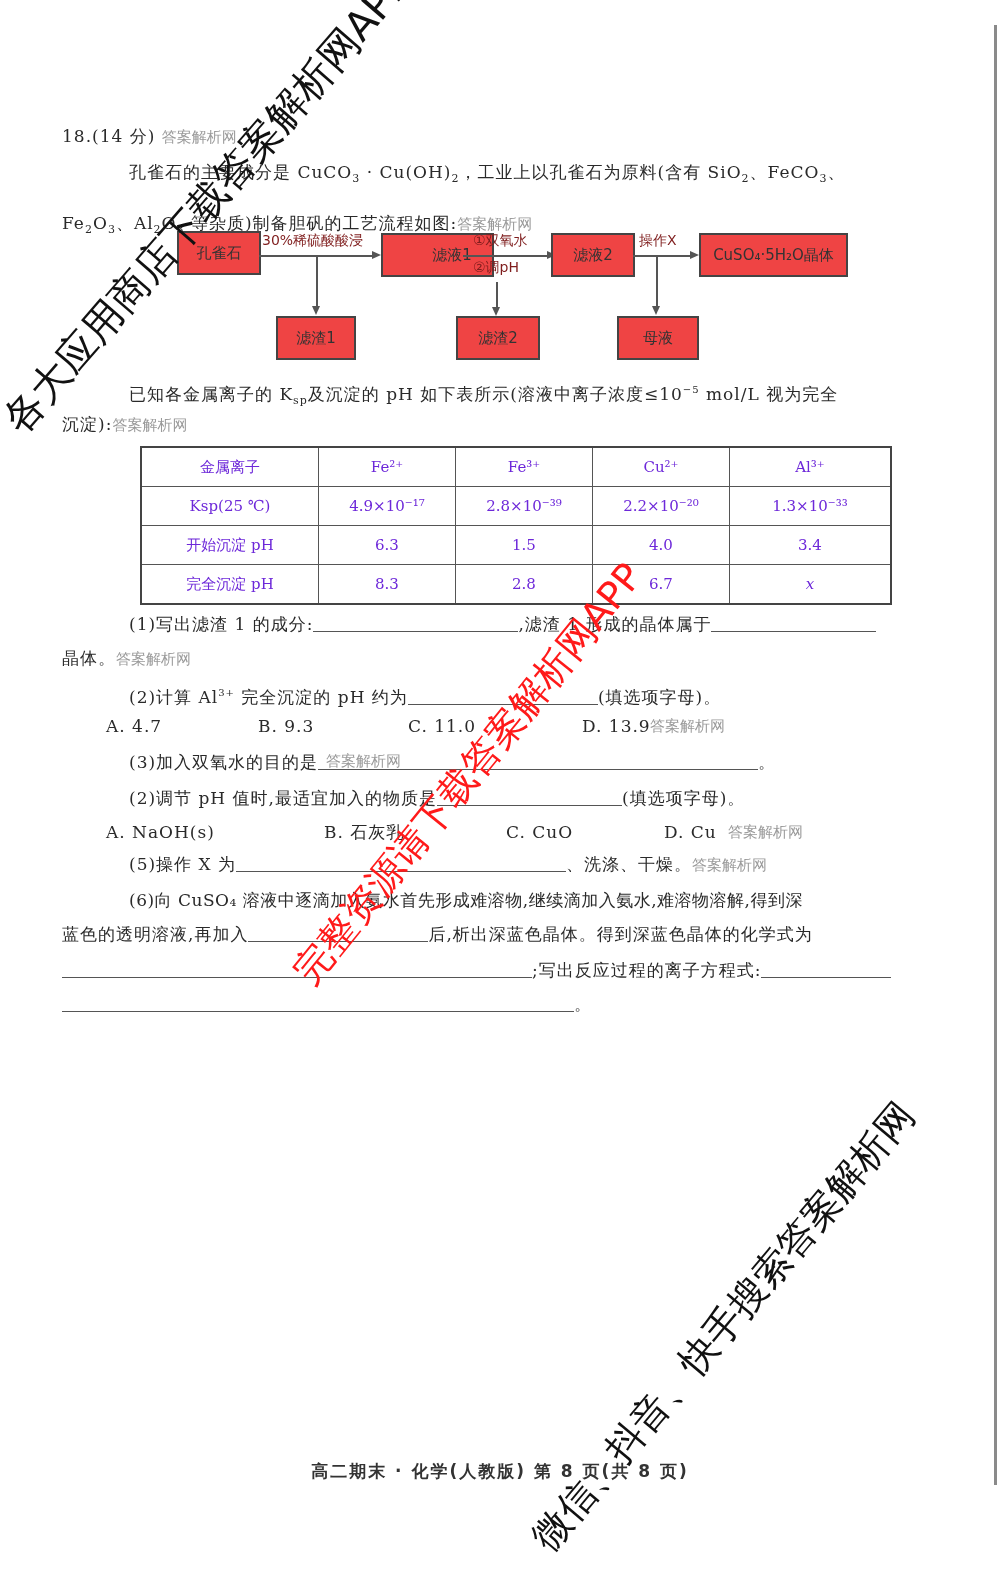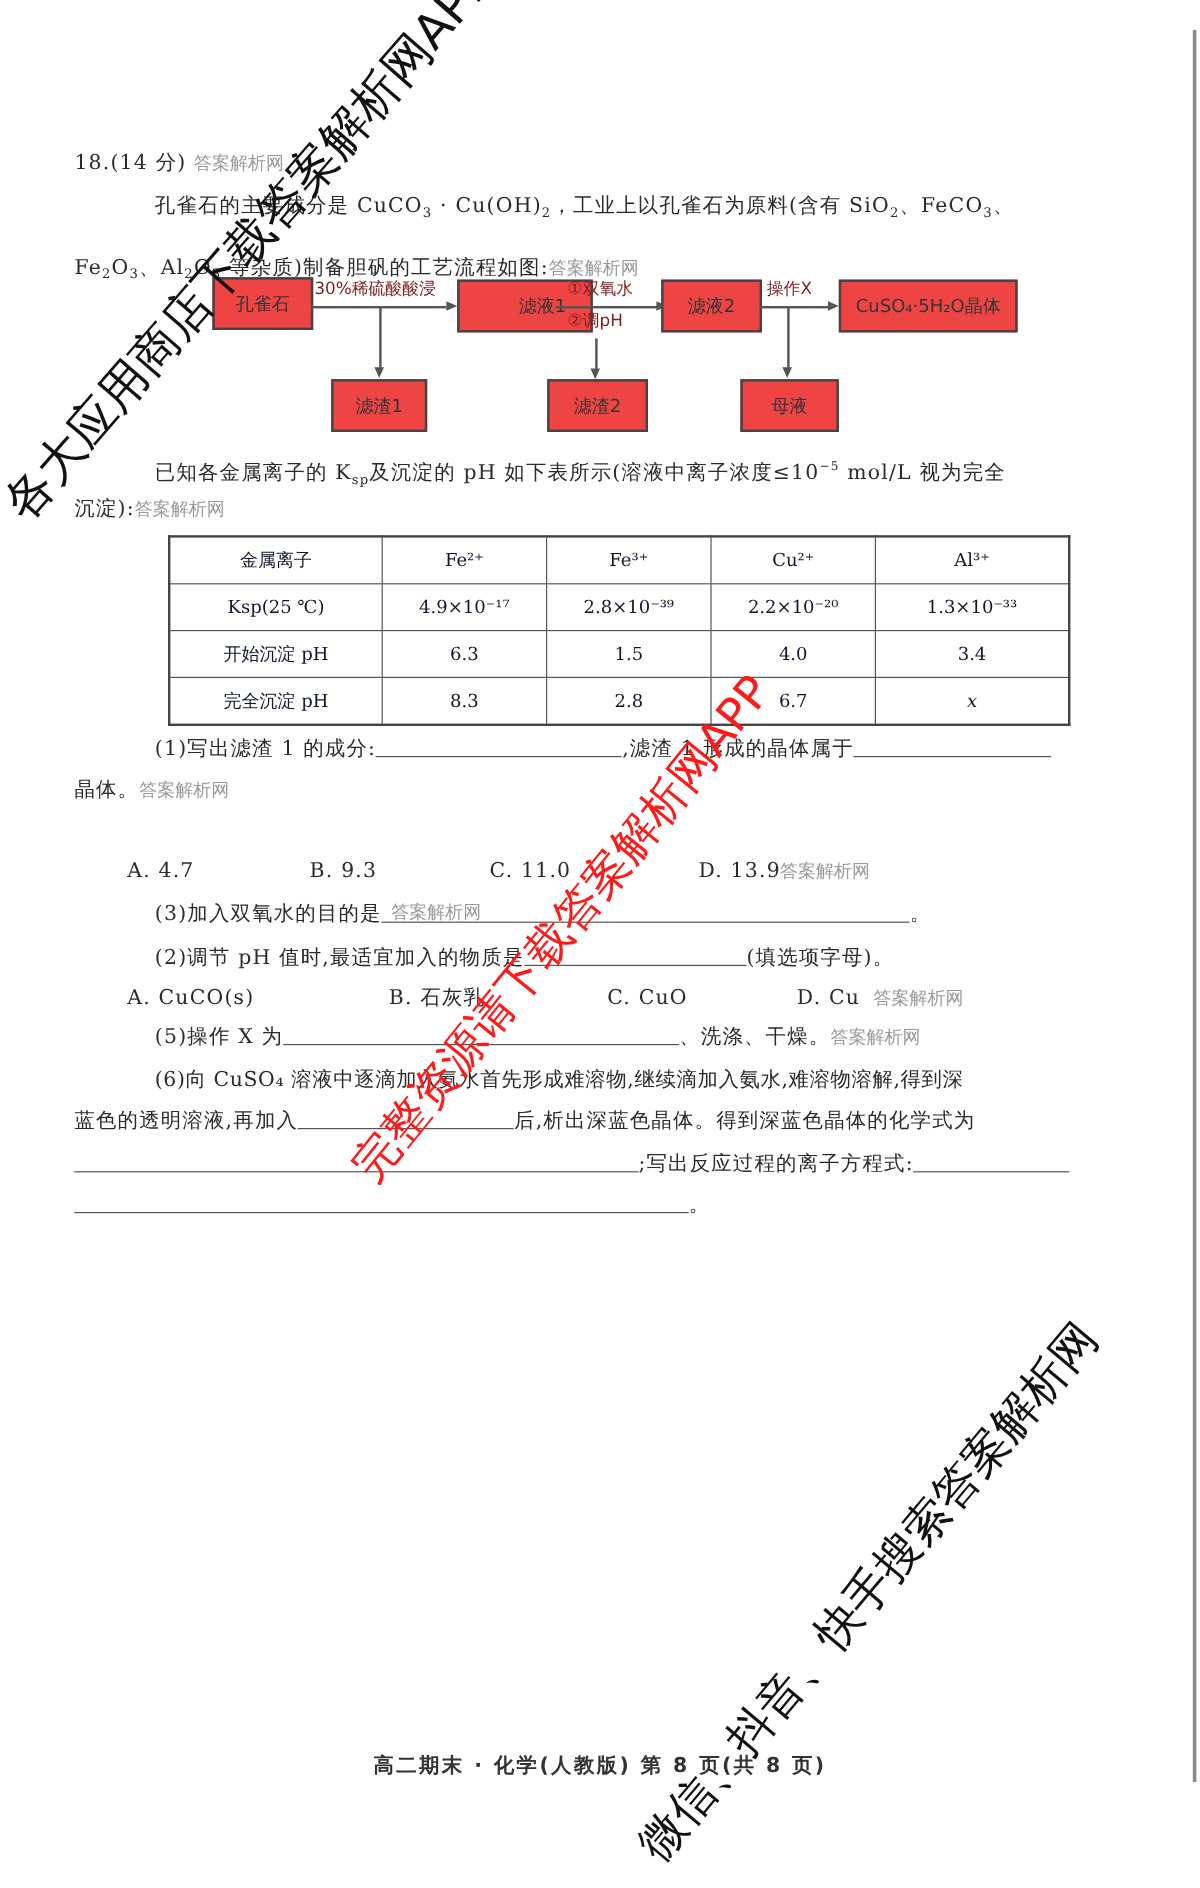--- a/index.html
+++ b/index.html
@@ -21,21 +21,21 @@
   .box { position: absolute; border: 2px solid #444; background: #ef4444; font-size: 15px;
          display: flex; align-items: center; justify-content: center; color: #333; font-family: "DejaVu Sans", sans-serif; }
   .hline { position: absolute; height: 1.5px; background: #555; }
   .vline { position: absolute; width: 1.5px; background: #555; }
   .arrow-r { position: absolute; width: 0; height: 0; border-top: 4px solid transparent; border-bottom: 4px solid transparent; border-left: 9px solid #555; }
   .arrow-d { position: absolute; width: 0; height: 0; border-left: 4px solid transparent; border-right: 4px solid transparent; border-top: 9px solid #555; }
   .flabel { position: absolute; font-size: 14px; color: #7f1d1d; font-family: "DejaVu Sans", sans-serif; white-space: nowrap; }
 
   
   table.ksp { position: absolute; left: 140px; top: 446px; width: 752px; border-collapse: collapse; font-size: 15px; }
-  table.ksp td { border: 1.5px solid #555; height: 36px; text-align: center; color: #0f172a; }
+  table.ksp td { border: 1.5px solid #555; height: 36px; text-align: center; color: #6d28d9; }
   table.ksp { border: 2.5px solid #444; }
 
   .footer { position: absolute; left: 0; width: 1000px; top: 1460px; text-align: center; font-size: 17px; font-weight: bold; color: #333; letter-spacing: 2px; font-family: "DejaVu Sans", sans-serif; }
 
   .wm { position: absolute; white-space: nowrap; font-family: "DejaVu Sans", sans-serif; transform-origin: left bottom; }
   .wm-black { color: #111; font-size: 40px; }
   .wm-red { color: #ff1a1a; font-size: 38px; }
 </style>
 </head>
 <body>
@@ -126,37 +126,40 @@
   </tbody>
     </table>
 
   <div class="line indent" style="top:612px;">
     <span>(1)写出滤渣 1 的成分:</span><span class="blank" style="width:205px;"></span><span>,滤渣 1 形成的晶体属于</span><span class="blank" style="width:165px;"></span>
   </div>
   <div class="line" style="top:646px;">
     <span>晶体。</span><span class="wm-gray">答案解析网</span>
   </div>
 
+  <div class="line indent" style="top:681px;">
+    <span>(2)计算 Al</span><span class="sup">3+</span><span> 完全沉淀的 pH 约为</span><span class="blank" style="width:190px;"></span><span>(填选项字母)。</span>
+  </div>
   <div class="line" style="top:714px;">
     <span style="position:absolute; left:44px;">A. 4.7</span>
     <span style="position:absolute; left:196px;">B. 9.3</span>
     <span style="position:absolute; left:346px;">C. 11.0</span>
     <span style="position:absolute; left:520px;">D. 13.9</span>
     <span class="wm-gray" style="position:absolute; left:588px;">答案解析网</span>
   </div>
 
   <div class="line indent" style="top:750px;">
     <span>(3)加入双氧水的目的是</span><span class="blank" style="width:440px; position:relative;"><span class="wm-gray" style="position:absolute; left:8px; top:-2px;">答案解析网</span></span><span>。</span>
   </div>
 
   <div class="line indent" style="top:786px;">
     <span>(2)调节 pH 值时,最适宜加入的物质是</span><span class="blank" style="width:185px;"></span><span>(填选项字母)。</span>
   </div>
   <div class="line" style="top:820px;">
-    <span style="position:absolute; left:44px;">A. CuCO(s)</span>
+    <span style="position:absolute; left:44px;">A. NaOH(s)</span>
     <span style="position:absolute; left:262px;">B. 石灰乳</span>
     <span style="position:absolute; left:444px;">C. CuO</span>
     <span style="position:absolute; left:602px;">D. Cu</span>
     <span class="wm-gray" style="position:absolute; left:666px;">答案解析网</span>
   </div>
 
   <div class="line indent" style="top:852px;">
     <span>(5)操作 X 为</span><span class="blank" style="width:330px;"></span><span>、洗涤、干燥。</span><span class="wm-gray">答案解析网</span>
   </div>
 

